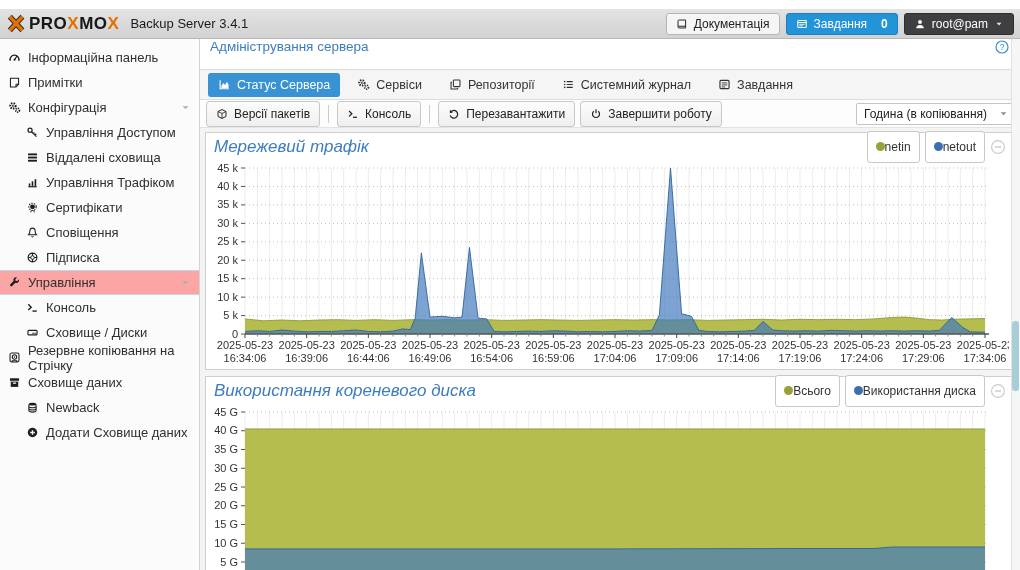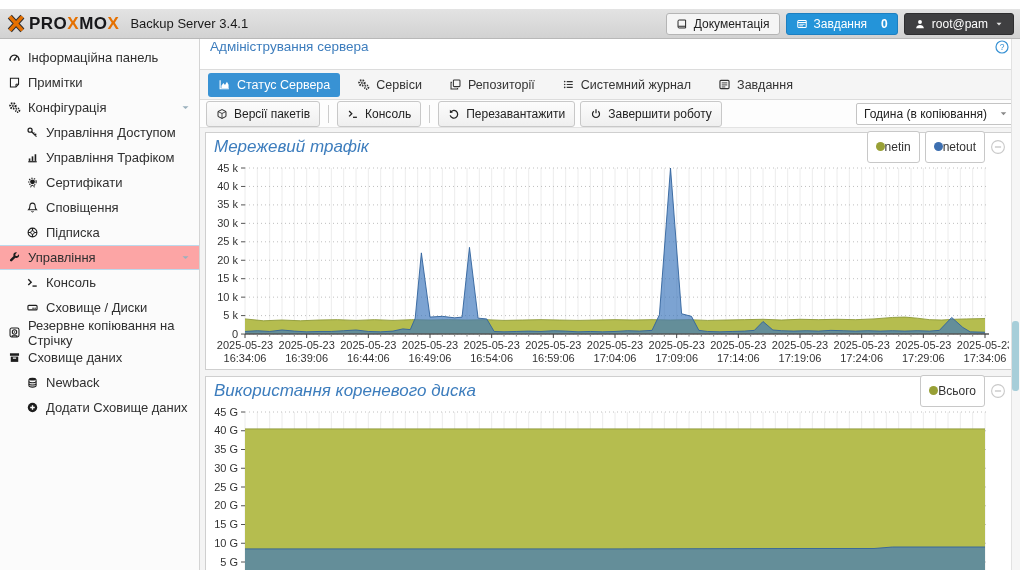--- a/index.html
+++ b/index.html
@@ -138,20 +138,28 @@
           <svg viewBox="0 0 16 16" class="chev">
             <path d="M3.6 6L8 10.2 12.4 6z" fill="currentColor"></path>
           </svg>
         </div>
         <div class="side-item ind1">
           <svg viewBox="0 0 16 16" class="ic">
             <circle cx="5" cy="5.2" r="2.5" fill="none" stroke="currentColor" stroke-width="1.5"></circle>
             <path d="M6.9 7.1l6 6M11 11.2l1.6-1.6M9.2 9.4l1.3-1.3" stroke="currentColor" stroke-width="1.5" fill="none"></path>
           </svg>
           <span>Управління Доступом</span>
+        </div>
+        <div class="side-item ind1">
+          <svg viewBox="0 0 16 16" class="ic">
+            <rect x="2.5" y="3" width="11" height="2.3" fill="currentColor"></rect>
+            <rect x="2.5" y="6.9" width="11" height="2.3" fill="currentColor"></rect>
+            <rect x="2.5" y="10.8" width="11" height="2.3" fill="currentColor"></rect>
+          </svg>
+          <span>Віддалені сховища</span>
         </div>
         <div class="side-item ind1">
           <svg viewBox="0 0 16 16" class="ic">
             <path d="M2.8 13.2h10.4" stroke="currentColor" stroke-width="1.5"></path>
             <rect x="3.4" y="9.2" width="2" height="3" fill="currentColor"></rect>
             <rect x="7" y="6.6" width="2" height="5.6" fill="currentColor"></rect>
             <rect x="10.6" y="4" width="2" height="8.2" fill="currentColor"></rect>
           </svg>
           <span>Управління Трафіком</span>
         </div>
@@ -539,20 +547,24 @@
         </div>
 
         <div class="panel">
           <div class="panel-header">
             <span class="panel-title">Використання кореневого диска</span>
             <div class="panel-tools" id="legend-disk">
                 <div class="legend-btn">
                   <span class="legend-dot" style="background: rgb(152, 160, 54);"></span>
                   <span>Всього</span>
                 </div>
+                <div class="legend-btn">
+                  <span class="legend-dot" style="background: rgb(61, 111, 176);"></span>
+                  <span>Використання диска</span>
+                </div>
                 <svg viewBox="0 0 16 16" class="collapse-circ">
                   <circle cx="8" cy="8" r="6.4" fill="none" stroke="currentColor" stroke-width="1.1"></circle>
                   <path d="M4.9 8h6.2" stroke="currentColor" stroke-width="1.4"></path>
                 </svg>
               </div>
           </div>
           <div class="chart-wrap">
             <svg id="chart-disk" width="800" height="190" viewBox="0 0 800 190">
                 <line x1="36" y1="8" x2="36" y2="176.75" stroke="#ececec" stroke-width="1"></line>
                 <line x1="48.333333333333336" y1="8" x2="48.333333333333336" y2="176.75" stroke="#ececec" stroke-width="1"></line>

